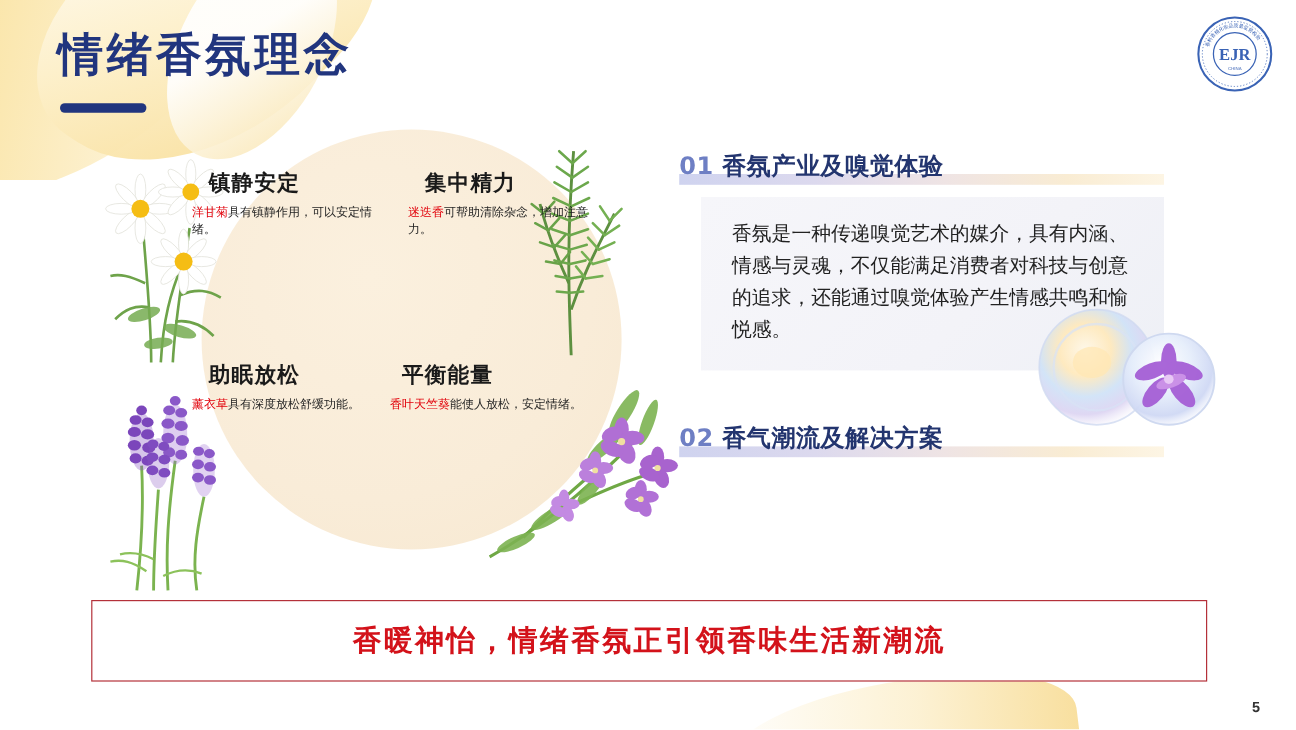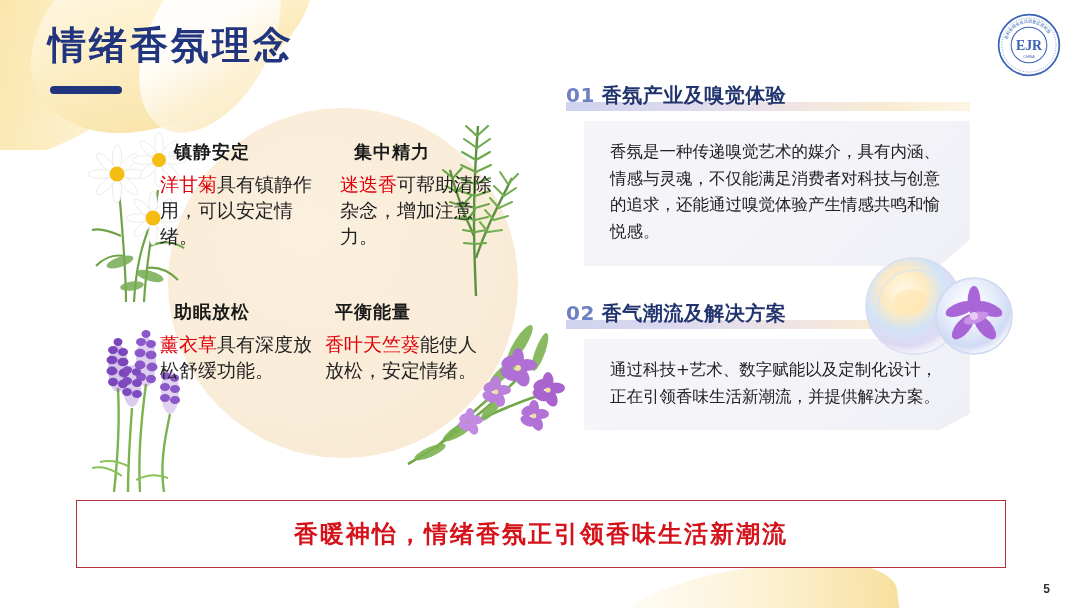--- a/index.html
+++ b/index.html
@@ -106,21 +106,21 @@
   .blk .head {
     font-size: 18px;
     font-weight: bold;
     color: #1a1a1a;
     letter-spacing: 1px;
     margin-bottom: 7px;
     font-family: "DejaVu Sans", "Liberation Sans", sans-serif;
     white-space: nowrap;
   }
   .blk .body {
-    font-size: 19px;
+    font-size: 10px;
     line-height: 1.38;
     color: #1f1f1f;
     font-family: "DejaVu Sans", "Liberation Sans", sans-serif;
   }
   .blk .hl { color: #e1000a; }
   .blk-1 { left: 10px;  top: 0;   }
   .blk-1 .head { margin-left: 14px; }
   .blk-2 { left: 190px; top: 0;   }
   .blk-2 .head { margin-left: 14px; }
   .blk-3 { left: 10px;  top: 160px; }
@@ -138,20 +138,21 @@
   
   .rcol { position: absolute; left: 566px; top: 82px; width: 440px; }
 
   .sec-head {
     font-size: 20px;
     font-weight: bold;
     color: #23356f;
     letter-spacing: .5px;
     font-family: "DejaVu Sans", "Liberation Sans", sans-serif;
     white-space: nowrap;
+    margin-top: 43px;
   }
   .sec-head .num { color: #6e7fc4; margin-right: 7px; }
   .sec-rule {
     height: 9px;
     width: 404px;
     margin-top: -7px;
     background: linear-gradient(90deg, #cfd3ef 0%, #dcd9ee 28%, #efe4e4 55%, #f9ecd3 80%, #fdf5e4 100%);
   }
   .sec-body {
     margin-top: 10px;
@@ -505,21 +506,20 @@
 
   <div class="rcol">
     <div>
       <div class="sec-head"><span class="num">01</span><span>香氛产业及嗅觉体验</span></div>
       <div class="sec-rule"></div>
       <div class="sec-body">香氛是一种传递嗅觉艺术的媒介，具有内涵、情感与灵魂，不仅能满足消费者对科技与创意的追求，还能通过嗅觉体验产生情感共鸣和愉悦感。</div>
     </div>
     <div class="sec-2">
       <div class="sec-head"><span class="num">02</span><span>香气潮流及解决方案</span></div>
       <div class="sec-rule"></div>
-      <div class="sec-body">通过科技+艺术、数字赋能以及定制化设计，正在引领香味生活新潮流，并提供解决方案。</div>
     </div>
   </div>
 
   <div class="orbs">
     <svg width="180" height="110" viewBox="0 0 180 110">
       <defs>
         <radialGradient id="orbA" cx="40%" cy="35%" r="70%">
           <stop offset="0%" stop-color="#fff8e8"></stop>
           <stop offset="32%" stop-color="#ffe9bb"></stop>
           <stop offset="58%" stop-color="#cfe2f7"></stop>

